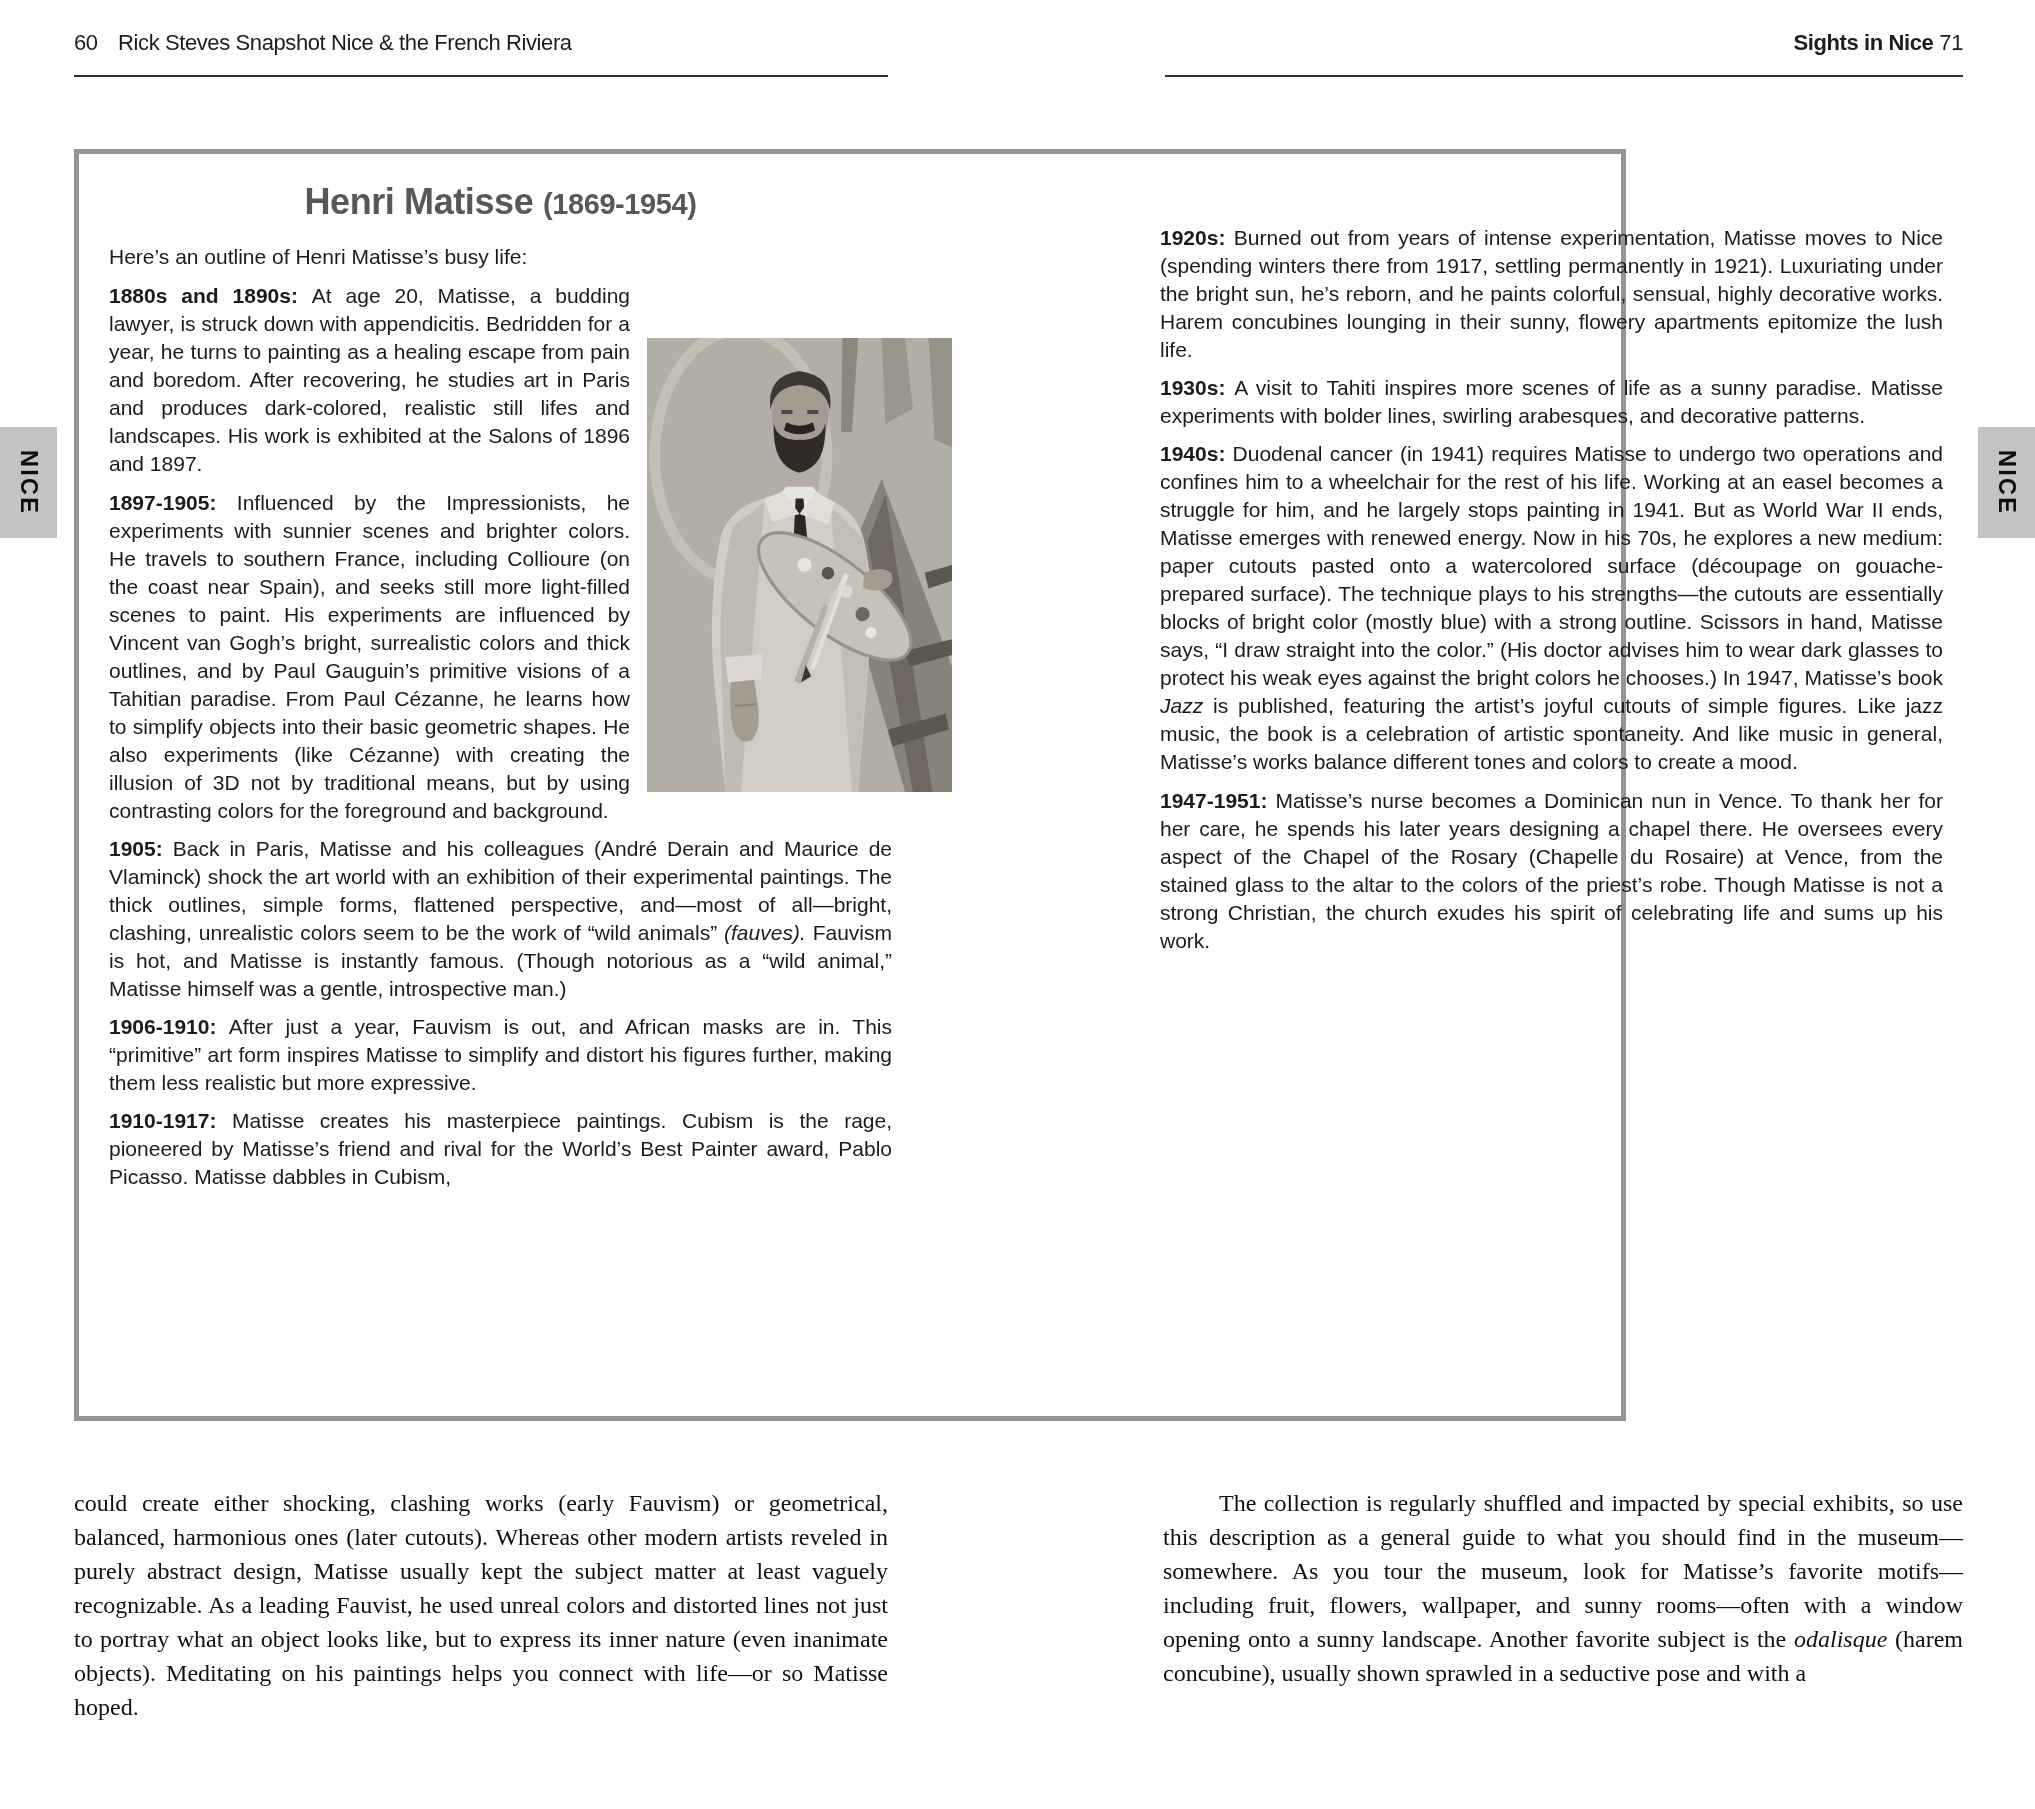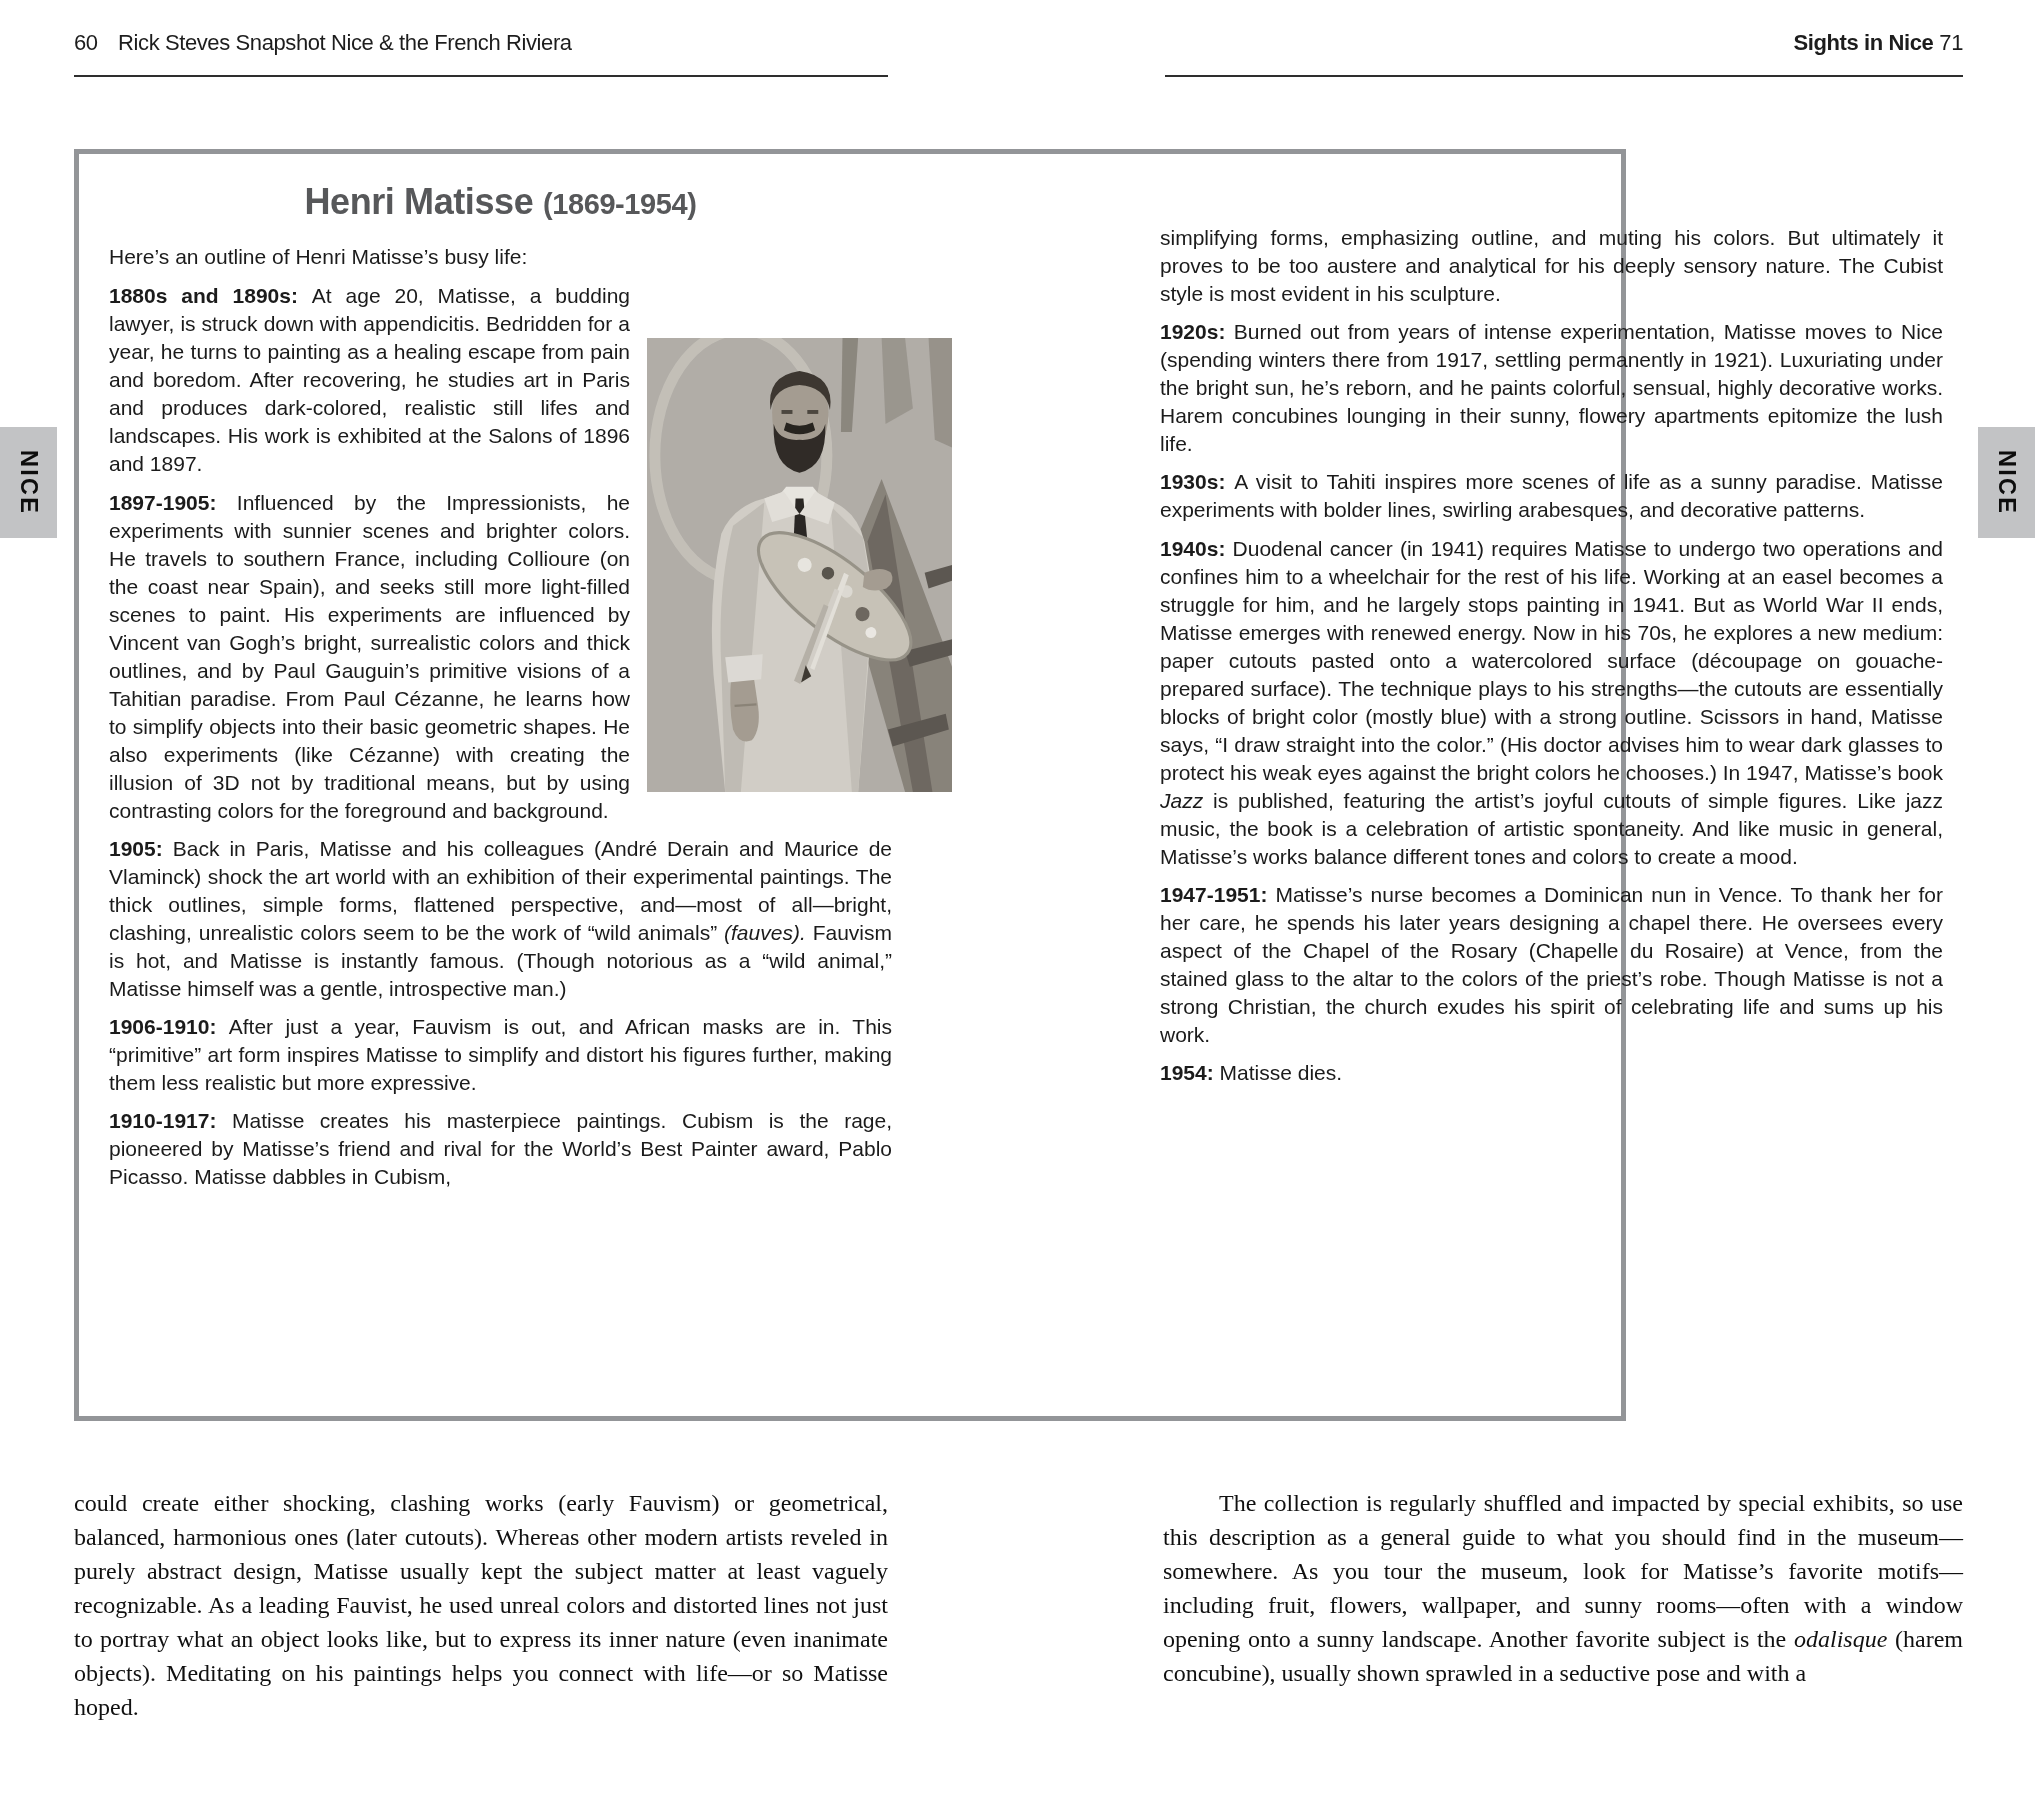--- a/index.html
+++ b/index.html
@@ -143,26 +143,24 @@
     <p class="para"><b>1880s and 1890s: </b><span>At age 20,  Matisse, a budding lawyer, is struck down with appendicitis. Bedridden for a year, he turns to painting as a healing escape from pain and boredom. After recovering, he studies art in Paris and produces dark-colored, realistic still lifes and landscapes. His work is exhibited at the Salons of 1896 and 1897.</span></p>
         <p class="para"><b>1897-1905: </b><span>Influenced by the Impressionists, he experiments with sunnier scenes and brighter colors. He travels to southern France, including Collioure (on the coast near Spain), and seeks still more light-filled scenes to paint. His experiments are influenced by Vincent van Gogh’s bright, surrealistic colors and thick outlines, and by Paul Gauguin’s primitive visions of a Tahitian paradise. From Paul Cézanne, he learns how to simplify objects into their basic geometric shapes. He also experiments (like Cézanne) with creating the illusion of 3D not by traditional means, but by using contrasting colors for the foreground and background.</span></p>
         <p class="para"><b>1905: </b><span>Back in Paris, Matisse and his colleagues (André Derain and Maurice de Vlaminck) shock the art world with an exhibition of their experimental paintings. The thick outlines, simple forms, flattened perspective, and—most of all—bright, clashing, unrealistic colors seem to be the work of “wild animals” </span><i>(fauves).</i><span> Fauvism is hot, and Matisse is instantly famous. (Though notorious as a “wild animal,” Matisse himself was a gentle, introspective man.)</span></p>
         <p class="para"><b>1906-1910: </b><span>After just a year, Fauvism is out, and African masks are in. This “primitive” art form inspires Matisse to simplify and distort his figures further, making them less realistic but more expressive.</span></p>
         <p class="para"><b>1910-1917: </b><span>Matisse creates his masterpiece paintings. Cubism is the rage, pioneered by Matisse’s friend and rival for the World’s Best Painter award, Pablo Picasso. Matisse dabbles in Cubism,</span></p>
       </div>
   </div>
 
   <div class="box-col" id="box-col-right">
     <div>
-        <p class="para"><span>simplifying forms, emphasizing outline, and muting his colors. But ultimately it proves to be too austere and analytical for his deeply sensory nature. The Cubist style is most evident in his sculpture.</span></p>
         <p class="para"><b>1920s: </b><span>Burned out from years of intense experimentation, Matisse moves to Nice (spending winters there from 1917, settling permanently in 1921). Luxuriating under the bright sun, he’s reborn, and he paints colorful, sensual, highly decorative works. Harem concubines lounging in their sunny, flowery apartments epitomize the lush life.</span></p>
         <p class="para"><b>1930s: </b><span>A visit to Tahiti inspires more scenes of life as a sunny paradise. Matisse experiments with bolder lines, swirling arabesques, and decorative patterns.</span></p>
         <p class="para"><b>1940s: </b><span>Duodenal cancer (in 1941) requires Matisse to undergo two operations and confines him to a wheelchair for the rest of his life. Working at an easel becomes a struggle for him, and he largely stops painting in 1941. But as World War II ends, Matisse emerges with renewed energy. Now in his 70s, he explores a new medium: paper cutouts pasted onto a watercolored surface (découpage on gouache-prepared surface). The technique plays to his strengths—the cutouts are essentially blocks of bright color (mostly blue) with a strong outline. Scissors in hand, Matisse says, “I draw straight into the color.” (His doctor advises him to wear dark glasses to protect his weak eyes against the bright colors he chooses.) In 1947, Matisse’s book </span><i>Jazz</i><span> is published, featuring the artist’s joyful cutouts of simple figures. Like jazz music, the book is a celebration of artistic spontaneity. And like music in general, Matisse’s works balance different tones and colors to create a mood.</span></p>
         <p class="para"><b>1947-1951: </b><span>Matisse’s nurse becomes a Dominican nun in Vence. To thank her for her care, he spends his later years designing a chapel there. He oversees every aspect of the Chapel of the Rosary (Chapelle du Rosaire) at Vence, from the stained glass to the altar to the colors of the priest’s robe. Though Matisse is not a strong Christian, the church exudes his spirit of celebrating life and sums up his work.</span></p>
-        <p class="para"><b>1954: </b><span>Matisse dies.</span></p>
       </div>
   </div>
 </div>
 
 <div class="body-col" id="body-col-left">
   <div>
       <p class="para"><span>could create either shocking, clashing works (early Fauvism) or geometrical, balanced, harmonious ones (later cutouts). Whereas other modern artists reveled in purely abstract design, Matisse usually kept the subject matter at least vaguely recognizable. As a leading Fauvist, he used unreal colors and distorted lines not just to portray what an object looks like, but to express its inner nature (even inanimate objects). Meditating on his paintings helps you connect with life—or so Matisse hoped.</span></p>
     </div>
 </div>
 <div class="body-col" id="body-col-right">

